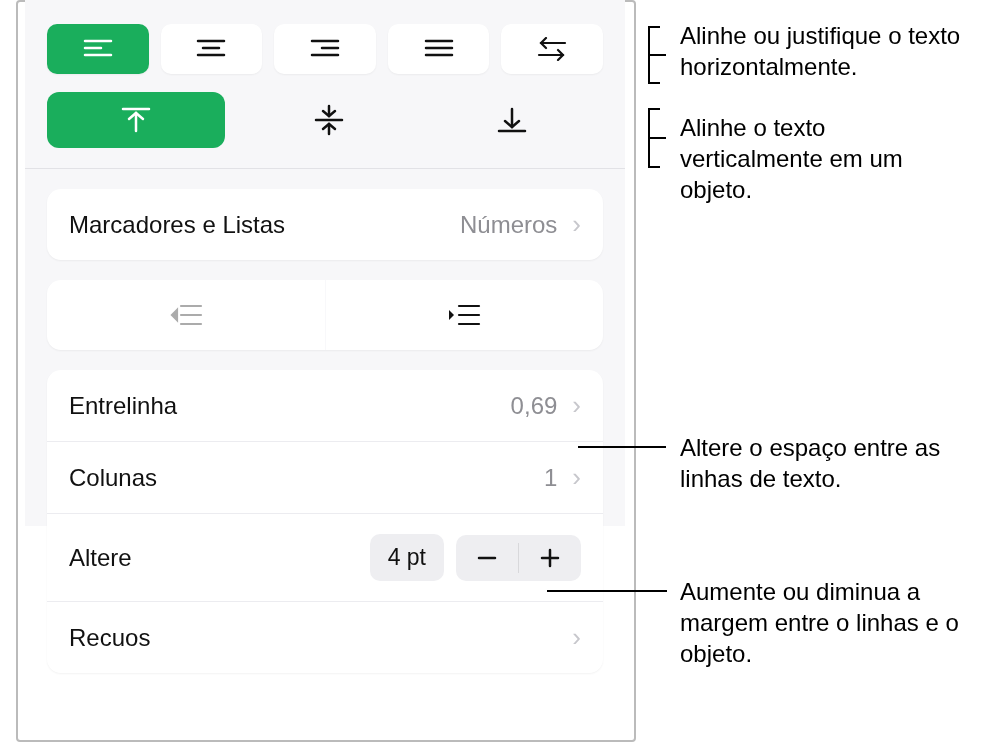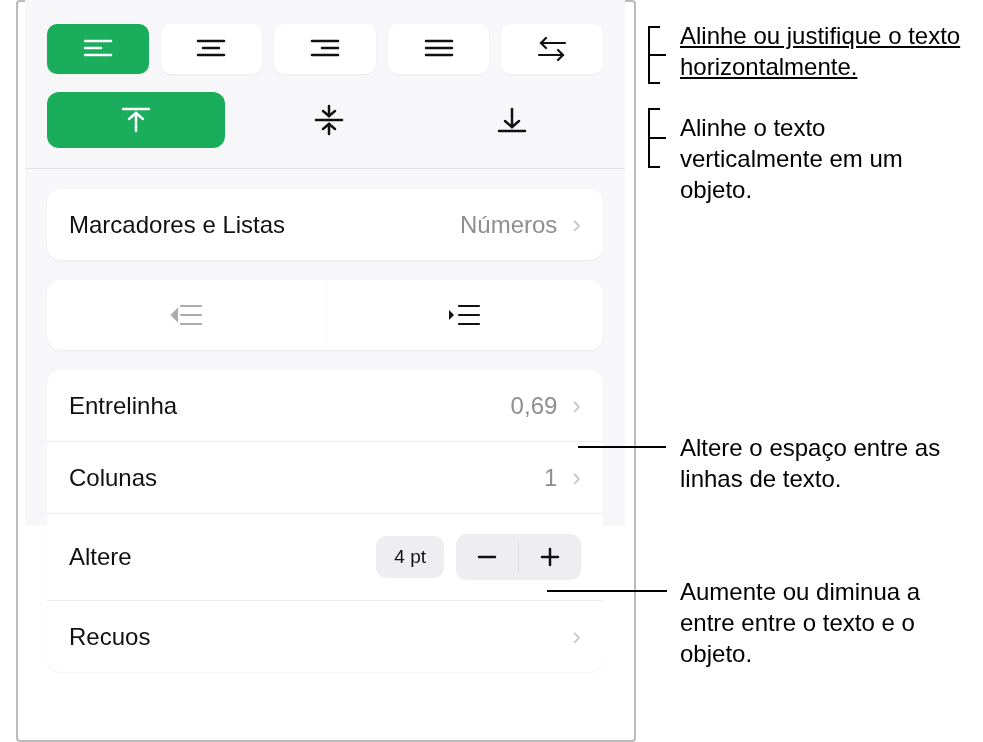--- a/index.html
+++ b/index.html
@@ -111,21 +111,21 @@
 
   .margin-controls {
     display: flex;
     align-items: center;
     gap: 12px;
   }
   .pill {
     background: #eeeef1;
     border-radius: 10px;
     padding: 10px 18px;
-    font-size: 19px;
+    font-size: 23px;
     color: #111;
   }
   .stepper {
     display: flex;
     background: #eeeef1;
     border-radius: 10px;
     overflow: hidden;
   }
   .step-btn {
     width: 62px;
@@ -329,23 +329,23 @@
       <span class="value">
           <span class="chev">›</span>
         </span>
     </div>
   </div>
 
 </div>
 
 <div class="bracket" style="left:648px; top:26px; height:58px;"></div>
 <div class="bracket-line" style="left:648px; top:54px; width:18px;"></div>
-<div class="callout" style="left:680px; top:20px; width:300px;text-decoration:underline;">Alinhe ou justifique o texto horizontalmente.</div>
+<div class="callout" style="left:680px; top:20px; width:300px;">Alinhe ou justifique o texto horizontalmente.</div>
 
 <div class="bracket" style="left:648px; top:108px; height:60px;"></div>
 <div class="bracket-line" style="left:648px; top:137px; width:18px;"></div>
 <div class="callout" style="left:680px; top:112px; width:280px;">Alinhe o texto verticalmente em um objeto.</div>
 
 <div class="lead-line" style="left:578px; top:446px; width:88px;"></div>
 <div class="callout" style="left:680px; top:432px; width:290px;">Altere o espaço entre as linhas de texto.</div>
 
 <div class="lead-line" style="left:547px; top:590px; width:120px;"></div>
-<div class="callout" style="left:680px; top:576px; width:290px;">Aumente ou diminua a entre entre o texto e o objeto.</div>
+<div class="callout" style="left:680px; top:576px; width:290px;">Aumente ou diminua a margem entre o linhas e o objeto.</div>
 
 </body></html>

